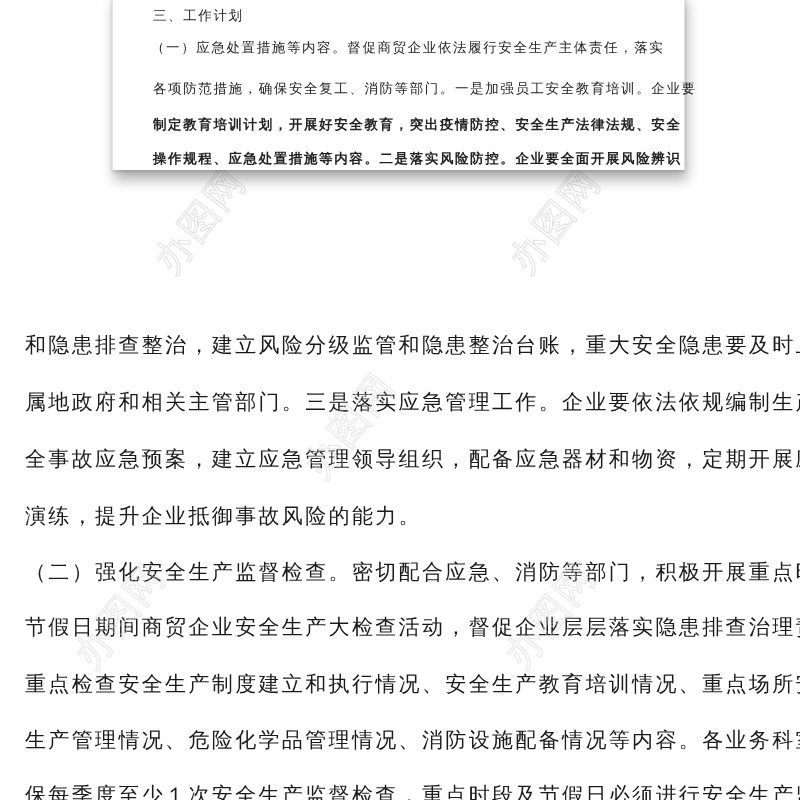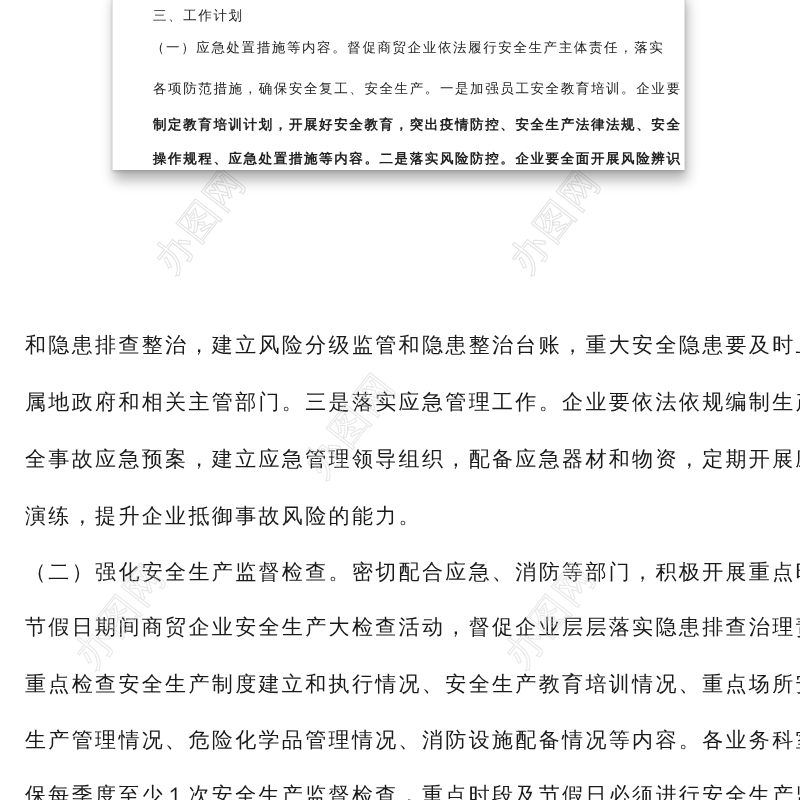--- a/index.html
+++ b/index.html
@@ -68,21 +68,21 @@
 
 <div class="watermark" style="left:140px; top:195px;">办图网</div>
 <div class="watermark" style="left:495px; top:195px;">办图网</div>
 <div class="watermark over" style="left:290px; top:400px;">办图网</div>
 <div class="watermark over" style="left:60px; top:590px;">办图网</div>
 <div class="watermark over" style="left:490px; top:590px;">办图网</div>
 
 <div class="card">
   <div class="card-line" style="top:16px; left:40px;">三、工作计划</div>
   <div class="card-line" style="top:48px; left:38px;">（一）应急处置措施等内容。督促商贸企业依法履行安全生产主体责任，落实</div>
-  <div class="card-line" style="top:89px;">各项防范措施，确保安全复工、安全生产。一是加强员工安全教育培训。企业要</div>
+  <div class="card-line" style="top:89px;">各项防范措施，确保安全复工、消防等部门。一是加强员工安全教育培训。企业要</div>
   <div class="card-line" style="top:125px;font-weight:bold;">制定教育培训计划，开展好安全教育，突出疫情防控、安全生产法律法规、安全</div>
   <div class="card-line" style="top:159px;font-weight:bold;">操作规程、应急处置措施等内容。二是落实风险防控。企业要全面开展风险辨识</div>
 </div>
 
 <div>
   <div class="body-line" style="top:332px;">和隐患排查整治，建立风险分级监管和隐患整治台账，重大安全隐患要及时上报</div>
   <div class="body-line" style="top:389px;">属地政府和相关主管部门。三是落实应急管理工作。企业要依法依规编制生产安</div>
   <div class="body-line" style="top:446px;">全事故应急预案，建立应急管理领导组织，配备应急器材和物资，定期开展应急</div>
   <div class="body-line" style="top:503px;">演练，提升企业抵御事故风险的能力。</div>
   <div class="body-line" style="top:559px; left:25px;">（二）强化安全生产监督检查。密切配合应急、消防等部门，积极开展重点时段、</div>

